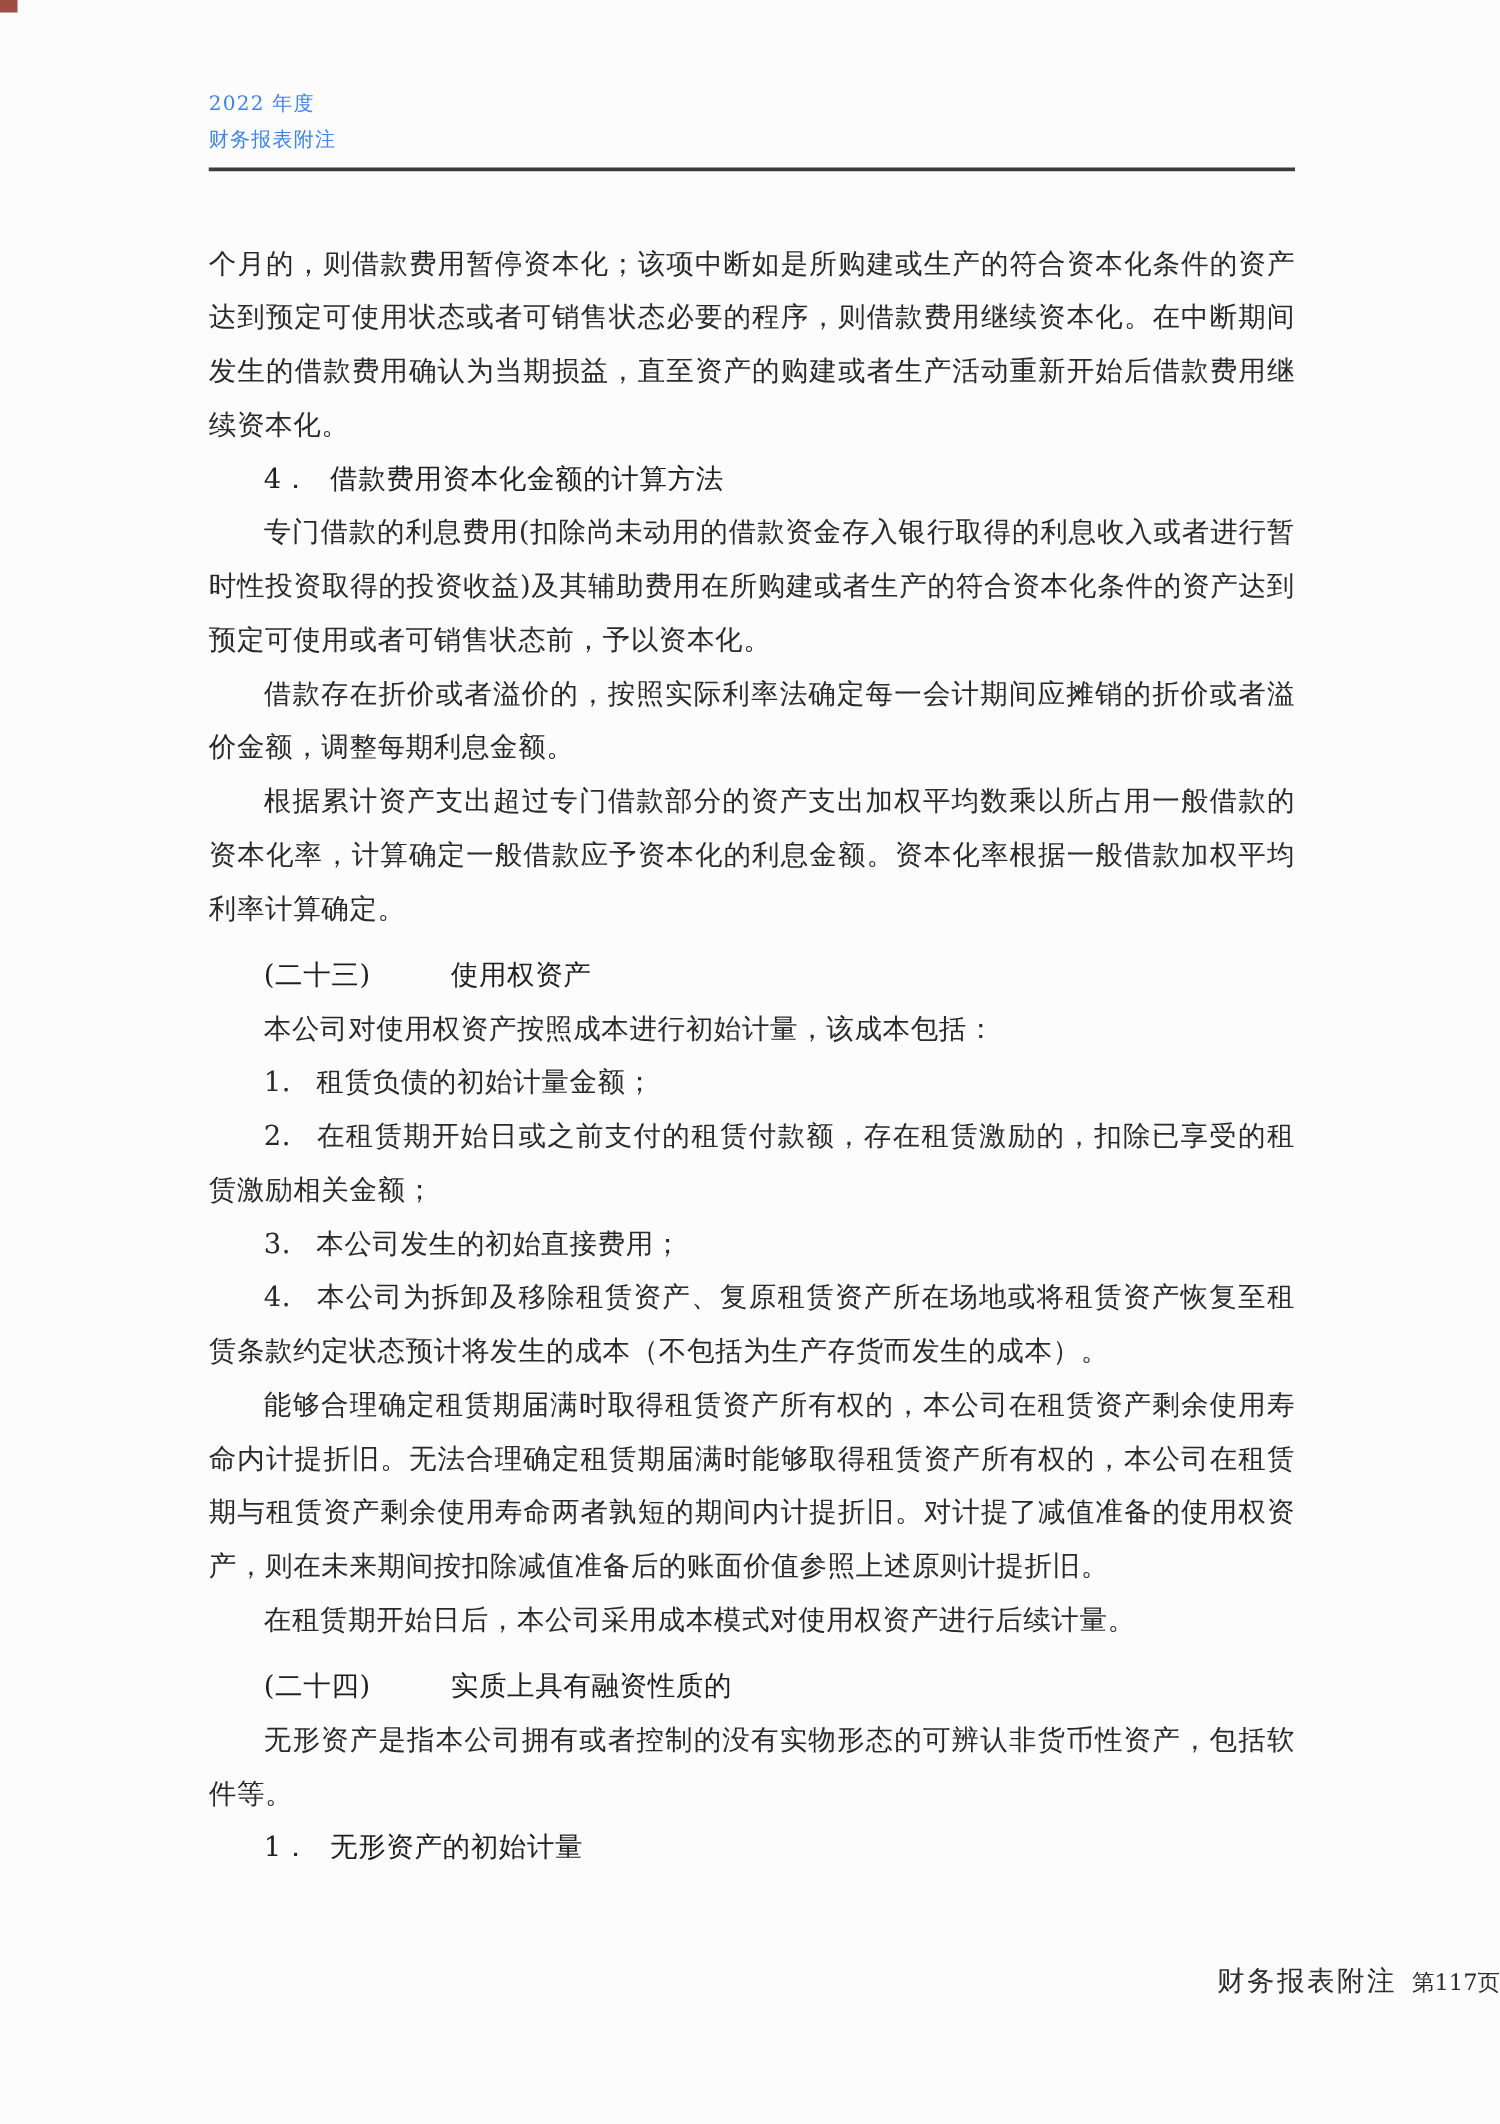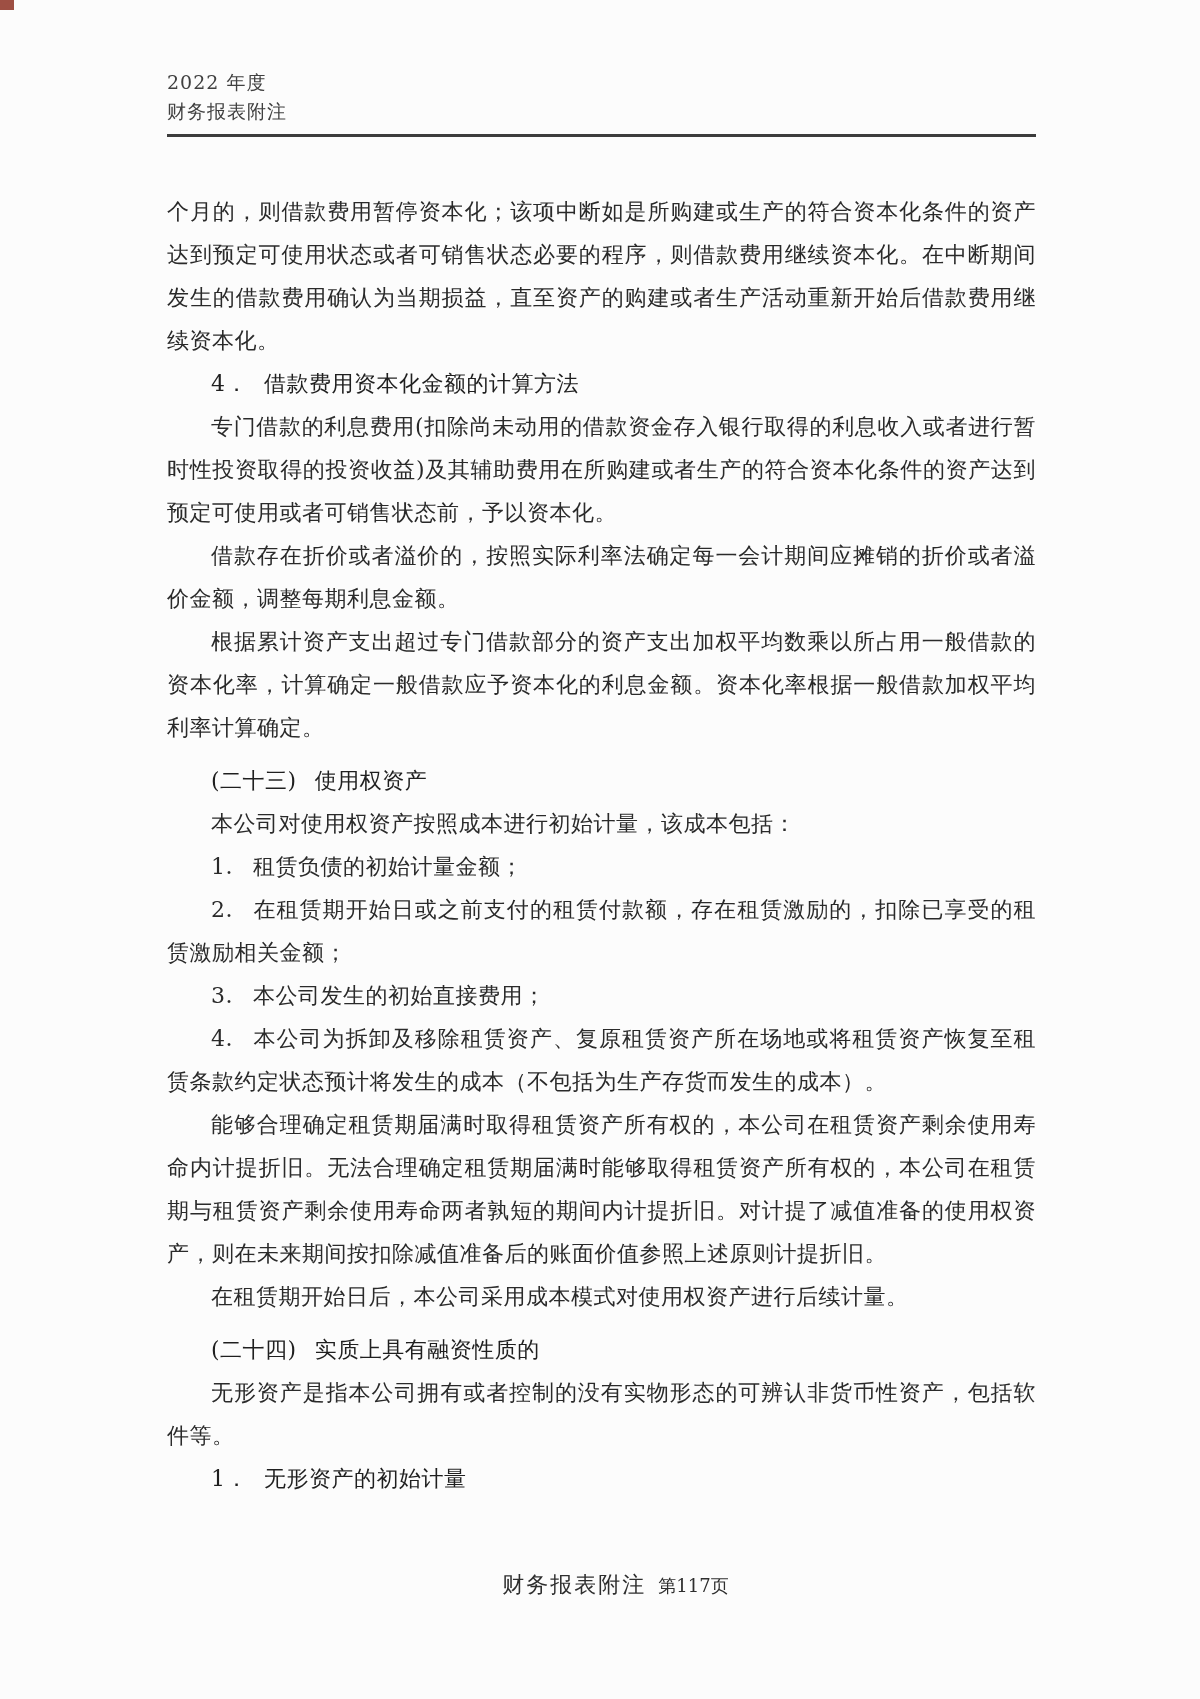--- a/index.html
+++ b/index.html
@@ -22,24 +22,24 @@
     background:#9e4f43;
   }
   .page-header {
     position:absolute;
     left:167px; right:164px;
     top:68px;
     border-bottom:3px solid #3c3c3c;
     padding-bottom:8px;
   }
   .page-header .hline {
-    font-size:19px;
+    font-size:16px;
     line-height:29px;
     letter-spacing:1px;
-    color:#404040;
+    color:#3b82f6;
   }
   .doc-body {
     position:absolute;
     left:167px; right:164px;
     top:190px;
     font-size:22px;
     line-height:43px;
     letter-spacing:0.5px;
   }
   .para {
@@ -50,26 +50,26 @@
   .para.noindent { text-indent:0; }
   .li-num { margin-right:20px; }
   .heading {
     margin:0;
     font-weight:normal;
     text-indent:2em;
     color:#1f1f1f;
   }
   .heading .h-num { margin-right:16px; }
   .heading.section { margin-top:10px; }
-  .heading.section .h-num { margin-right:18px; }
+  .heading.section .h-num { margin-right:64px; }
   .page-footer {
     position:absolute;
     left:0; right:0;
     top:1570px;
-    text-align:center;
+    text-align:right;
     color:#2e2e2e;
     padding-left:31px;
   }
   .page-footer .f-title { font-size:22px; letter-spacing:2px; }
   .page-footer .f-page  { font-size:18px; margin-left:12px; }
 </style>
 </head>
 <body>
 
 <div class="page">

